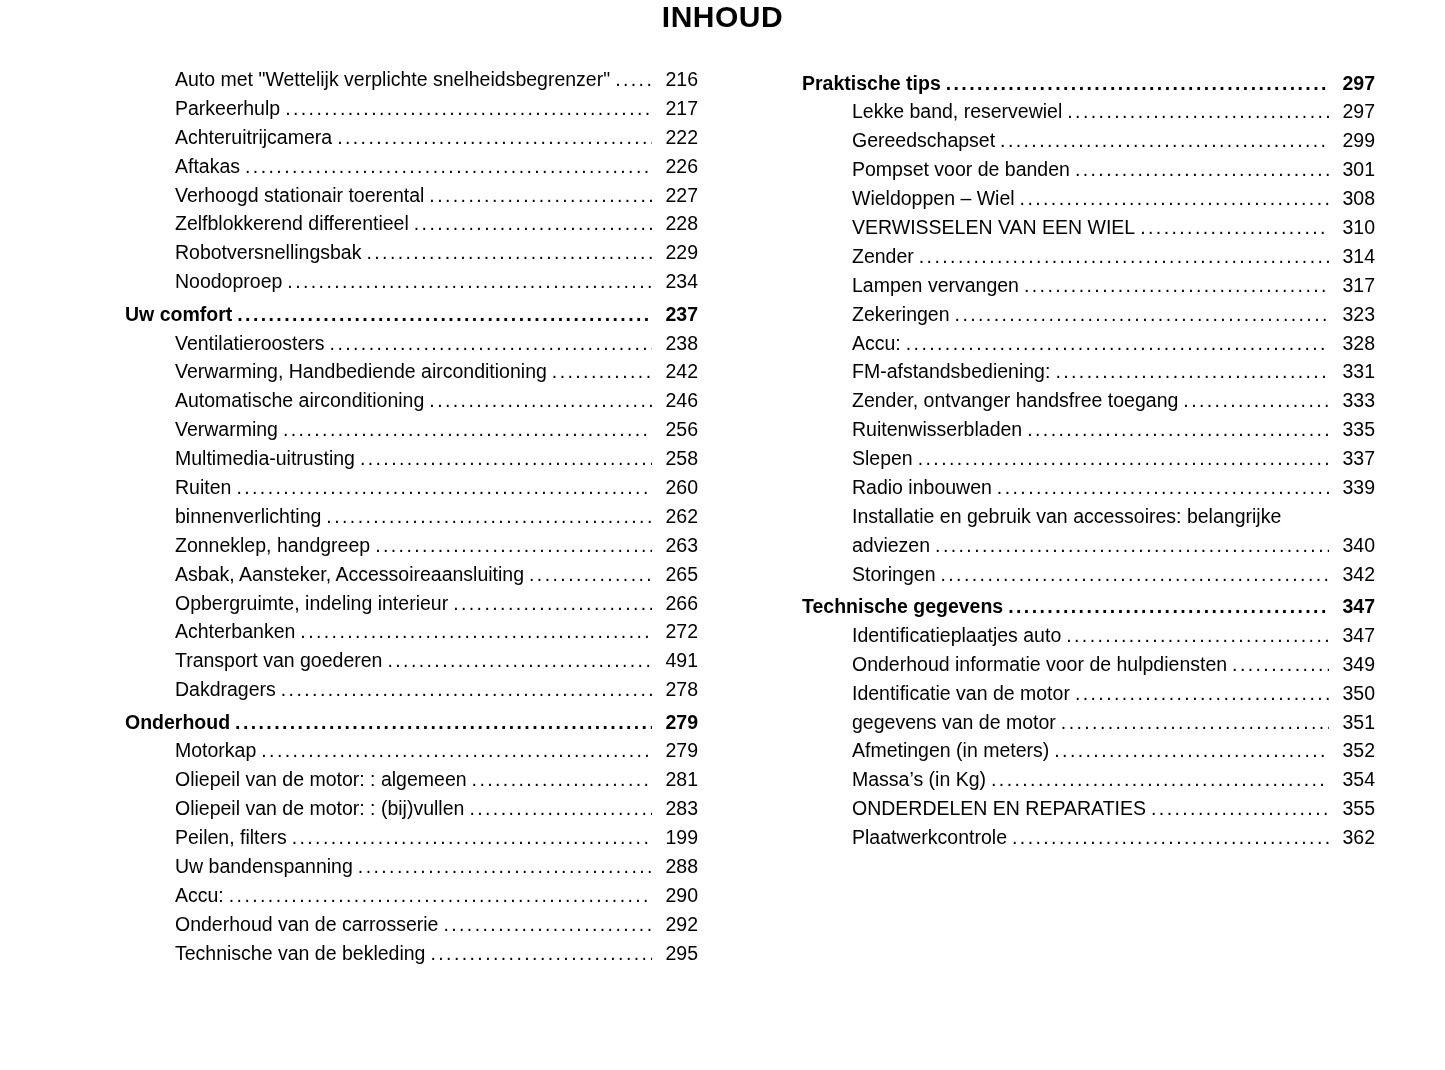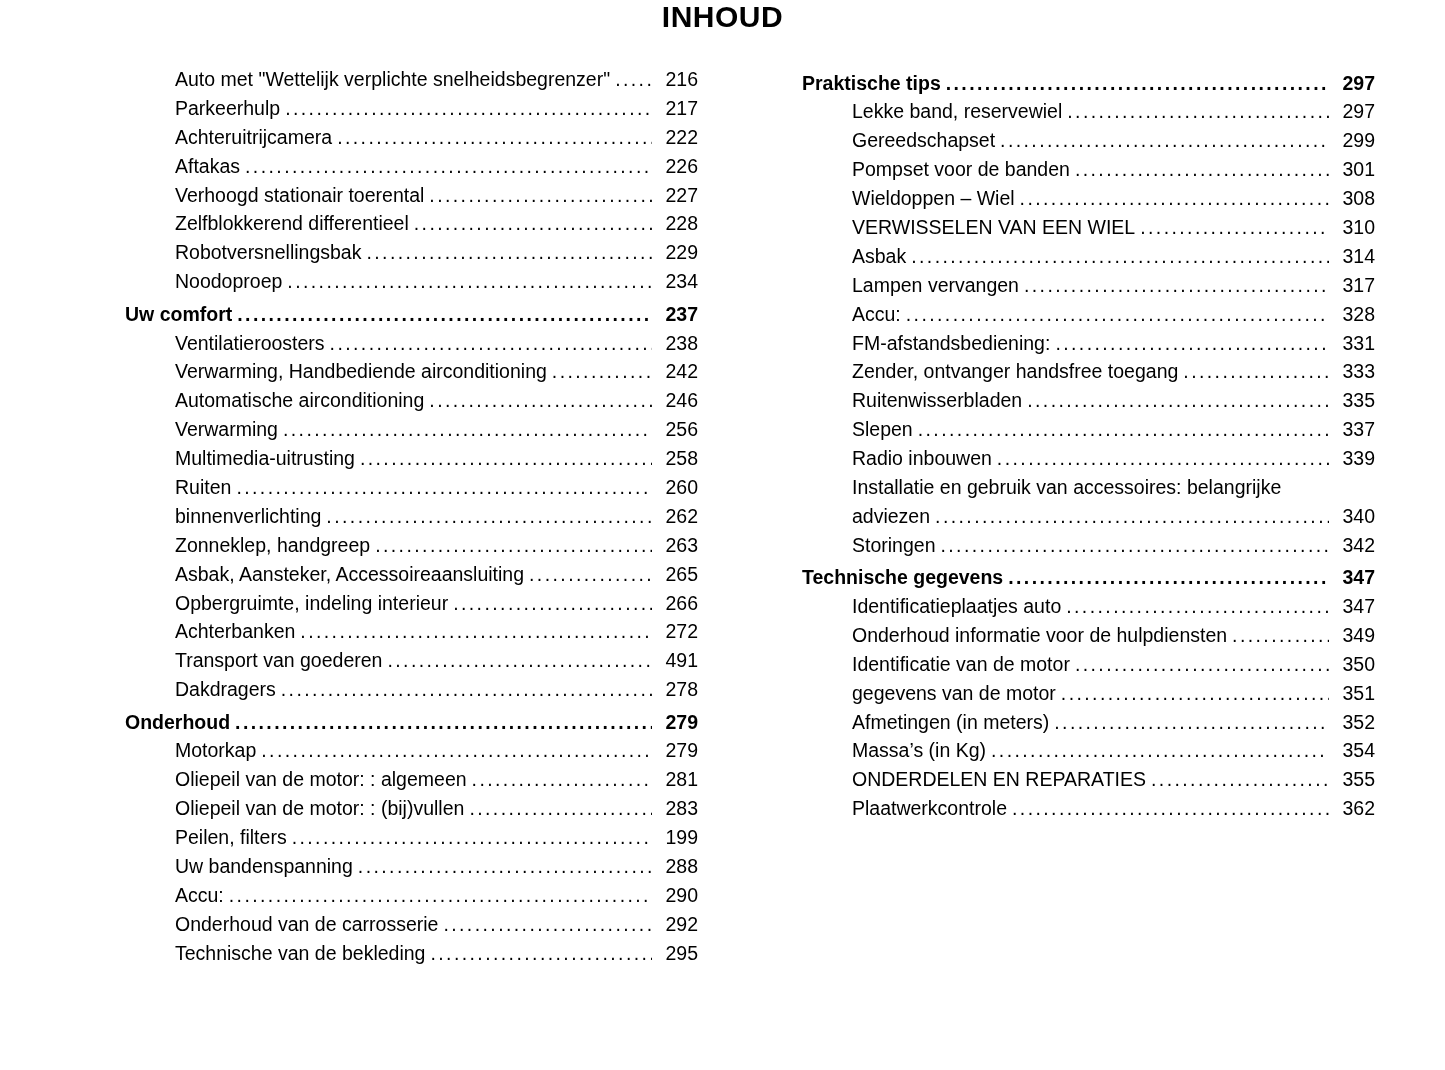--- a/index.html
+++ b/index.html
@@ -242,28 +242,33 @@
     <span class="label">Wieldoppen – Wiel</span>
     <span class="dots"></span>
     <span class="pagenum">308</span>
   </div>
         <div class="row sub">
     <span class="label">VERWISSELEN VAN EEN WIEL</span>
     <span class="dots"></span>
     <span class="pagenum">310</span>
   </div>
         <div class="row sub">
-    <span class="label">Asbak</span>
+    <span class="label">Zender</span>
     <span class="dots"></span>
     <span class="pagenum">314</span>
   </div>
         <div class="row sub">
     <span class="label">Lampen vervangen</span>
     <span class="dots"></span>
     <span class="pagenum">317</span>
+  </div>
+        <div class="row sub">
+    <span class="label">Zekeringen</span>
+    <span class="dots"></span>
+    <span class="pagenum">323</span>
   </div>
         <div class="row sub">
     <span class="label">Accu:</span>
     <span class="dots"></span>
     <span class="pagenum">328</span>
   </div>
         <div class="row sub">
     <span class="label">FM-afstandsbediening:</span>
     <span class="dots"></span>
     <span class="pagenum">331</span>

